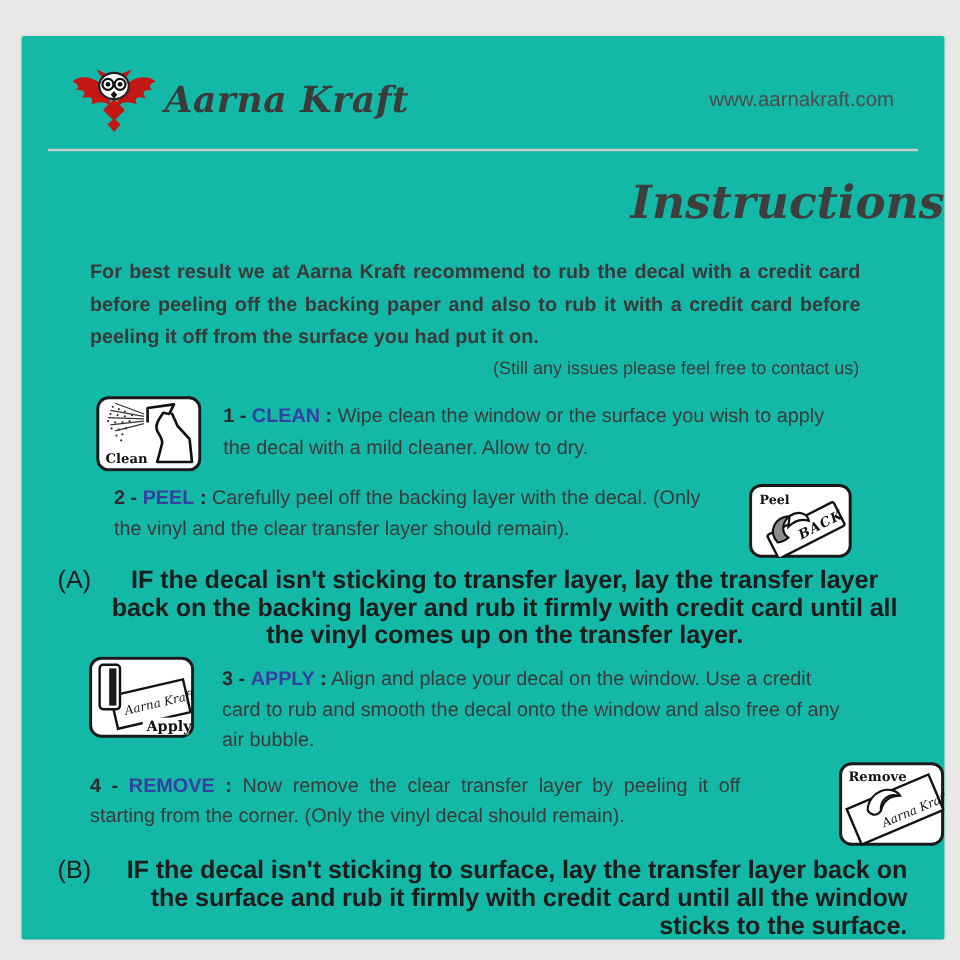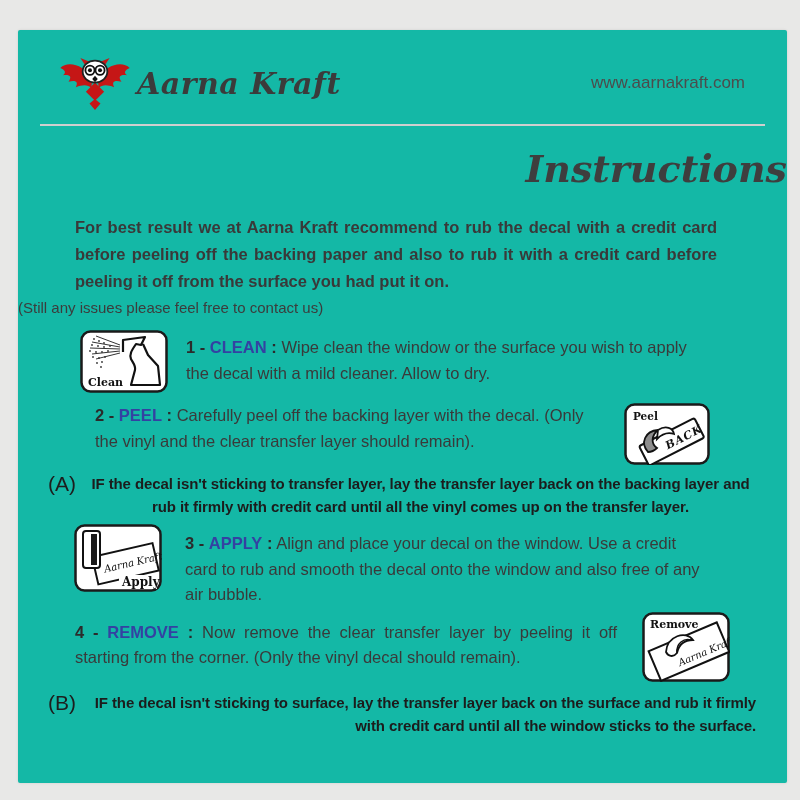--- a/index.html
+++ b/index.html
@@ -15,40 +15,40 @@
   .hdr{display:flex;justify-content:space-between;align-items:center;padding:26px 42px 0 40px;height:54px;box-sizing:content-box;}
   .brand{display:flex;align-items:center;gap:5px;}
   .owl{width:74px;height:53px;flex:none;}
   .brand-name{font-family:"DejaVu Serif",serif;font-style:italic;font-weight:bold;font-size:30px;color:#3b3b3b;letter-spacing:.5px;}
   .website{font-size:17px;color:#4c4c4c;}
   .rule{border:none;border-top:2px solid #cfcfcf;margin:14px 22px 0 22px;}
   
   .title{margin:20px 0 0 0;text-align:right;font-family:"DejaVu Serif",serif;font-style:italic;font-weight:bold;font-size:38px;line-height:46px;color:#3e3e3e;}
   
   .intro{margin:22px 0 0 57px;width:642px;font-size:16.5px;line-height:27px;color:#393939;text-align:justify;font-weight:bold;}
-  .contact{margin:2px 0 0 0;width:698px;text-align:left;font-size:15px;line-height:21px;color:#3c3c3c;}
+  .contact{margin:2px 0 0 0;width:698px;text-align:right;font-size:15px;line-height:21px;color:#3c3c3c;}
   
   .step{display:flex;align-items:flex-start;}
   .stext{margin:0;font-size:16.5px;line-height:25.5px;color:#3a3a3a;}
   .num,.col{font-weight:bold;color:#2b2b2b;}
   .lbl{font-weight:bold;color:#3441a2;}
   .sicon{flex:none;}
   .step1{margin:12px 0 0 62px;gap:18px;}
   .step1 .stext{width:516px;margin-top:5px;}
   .step2{margin:10px 0 0 77px;}
   .step2 .stext{width:512px;}
   .step2 .sicon{margin-left:17px;}
   .step3{margin:6px 0 0 56px;gap:23px;}
   .step3 .stext{width:524px;margin-top:7px;}
-  .step4{margin:4px 0 0 57px;gap:25px;}
+  .step4{margin:4px 0 0 57px;gap:15px;justify-content:space-between;}
   .step4 .stext{width:542px;text-align:justify;margin-top:8px;}
   
   .note{display:flex;margin:7px 0 0 30px;width:708px;}
   .note-tag{font-size:21px;line-height:24px;color:#1d1d1d;margin-right:9px;white-space:nowrap;font-weight:normal;}
-  .note-text{flex:1;font-weight:bold;font-size:15px;line-height:23px;color:#1c1c1c;letter-spacing:-.1px;}
+  .note-text{flex:1;font-weight:bold;font-size:21px;line-height:23px;color:#1c1c1c;letter-spacing:-.1px;}
   .noteA{margin-top:7px;}
   .noteA .note-text{text-align:center;}
   .noteB{margin-top:9px;}
   .noteB .note-text{text-align:right;}
   svg text{font-family:"DejaVu Serif",serif;fill:#111;}
 </style>
 </head>
 <body>
 
 <div class="page">

